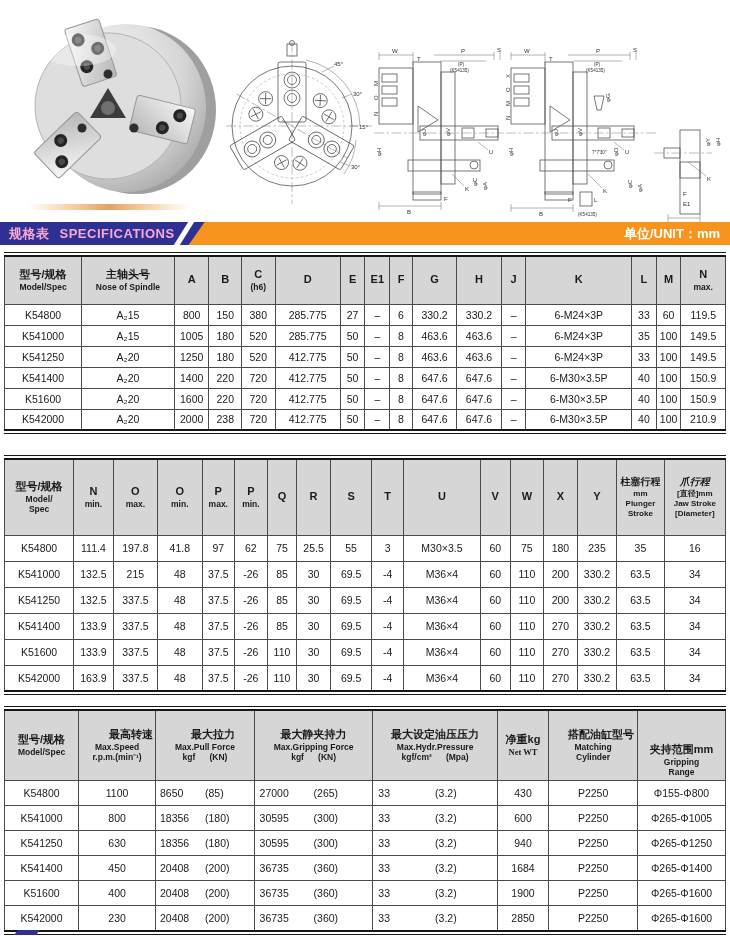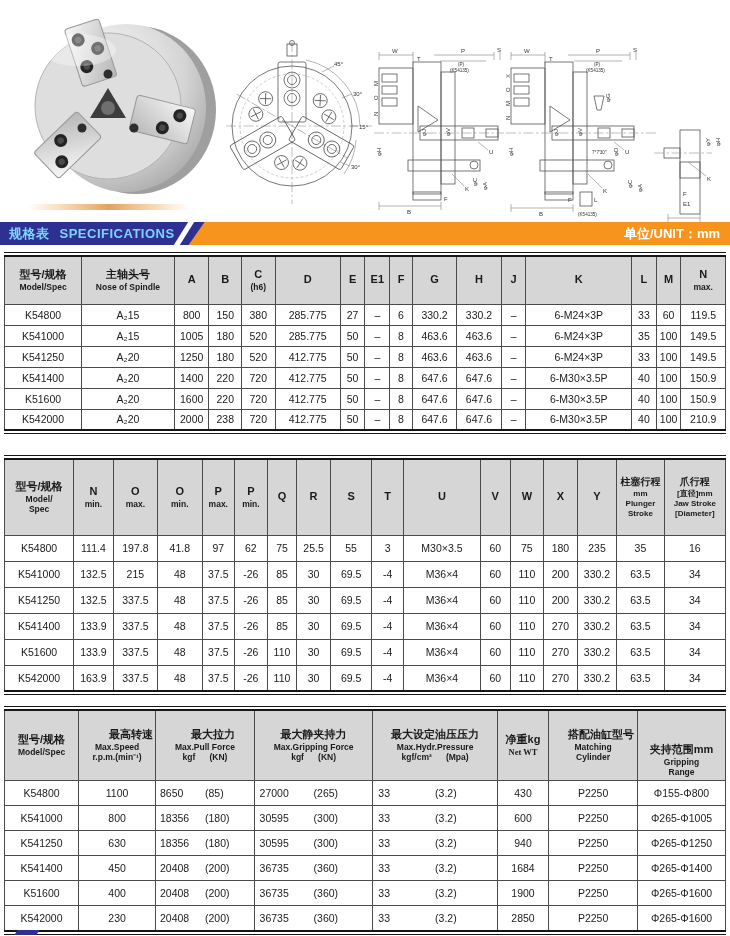--- a/index.html
+++ b/index.html
@@ -29,21 +29,21 @@
   
   .section-bar{
     height:23px;background:var(--orange);display:flex;align-items:center;
     margin:2px 0 0 0;position:relative;
   }
   .title-chip{
     background:var(--navy);height:100%;display:flex;align-items:center;gap:10px;
     padding:0 30px 0 9px;
     clip-path:polygon(0 0,100% 0,calc(100% - 16px) 100%,0 100%);
   }
-  .title-chip span{color:#7dd3fc;font-weight:bold;font-size:13px;letter-spacing:.5px;white-space:nowrap}
+  .title-chip span{color:#f9a8d4;font-weight:bold;font-size:13px;letter-spacing:.5px;white-space:nowrap}
   .chip-stripe{width:6px;height:100%;background:#fff;transform:skewX(-32deg);margin-left:-24px}
   .unit{margin-left:auto;color:#fff;font-weight:bold;font-size:13px;padding-right:10px;white-space:nowrap}
   
   .tframe{
     width:722px;margin:0 auto;
     border-top:1.5px solid #161616;border-bottom:1.5px solid #161616;
     padding:2px 0;
   }
   .tframe.f1{margin-top:7px}
   .tframe.f2{margin-top:21px}
@@ -587,21 +587,21 @@
           <th>
             <span class="hl hl0" style="white-space: pre;">Y</span>
           </th>
           <th>
             <span class="hl hl0" style="white-space: pre;">柱塞行程</span>
             <span class="hl hls" style="white-space: pre;">mm</span>
             <span class="hl hls" style="white-space: pre;">Plunger</span>
             <span class="hl hls" style="white-space: pre;">Stroke</span>
           </th>
           <th>
-            <span class="hl hl0" style="white-space: pre;">爪行程</span>
+            <span class="hl hl0" style="white-space: pre; font-style: italic;">爪行程</span>
             <span class="hl hls" style="white-space: pre;">[直径]mm</span>
             <span class="hl hls" style="white-space: pre;">Jaw Stroke</span>
             <span class="hl hls" style="white-space: pre;">[Diameter]</span>
           </th>
         </tr>
       </thead>
       <tbody>
         <tr>
           <td>K54800</td>
           <td>111.4</td>

